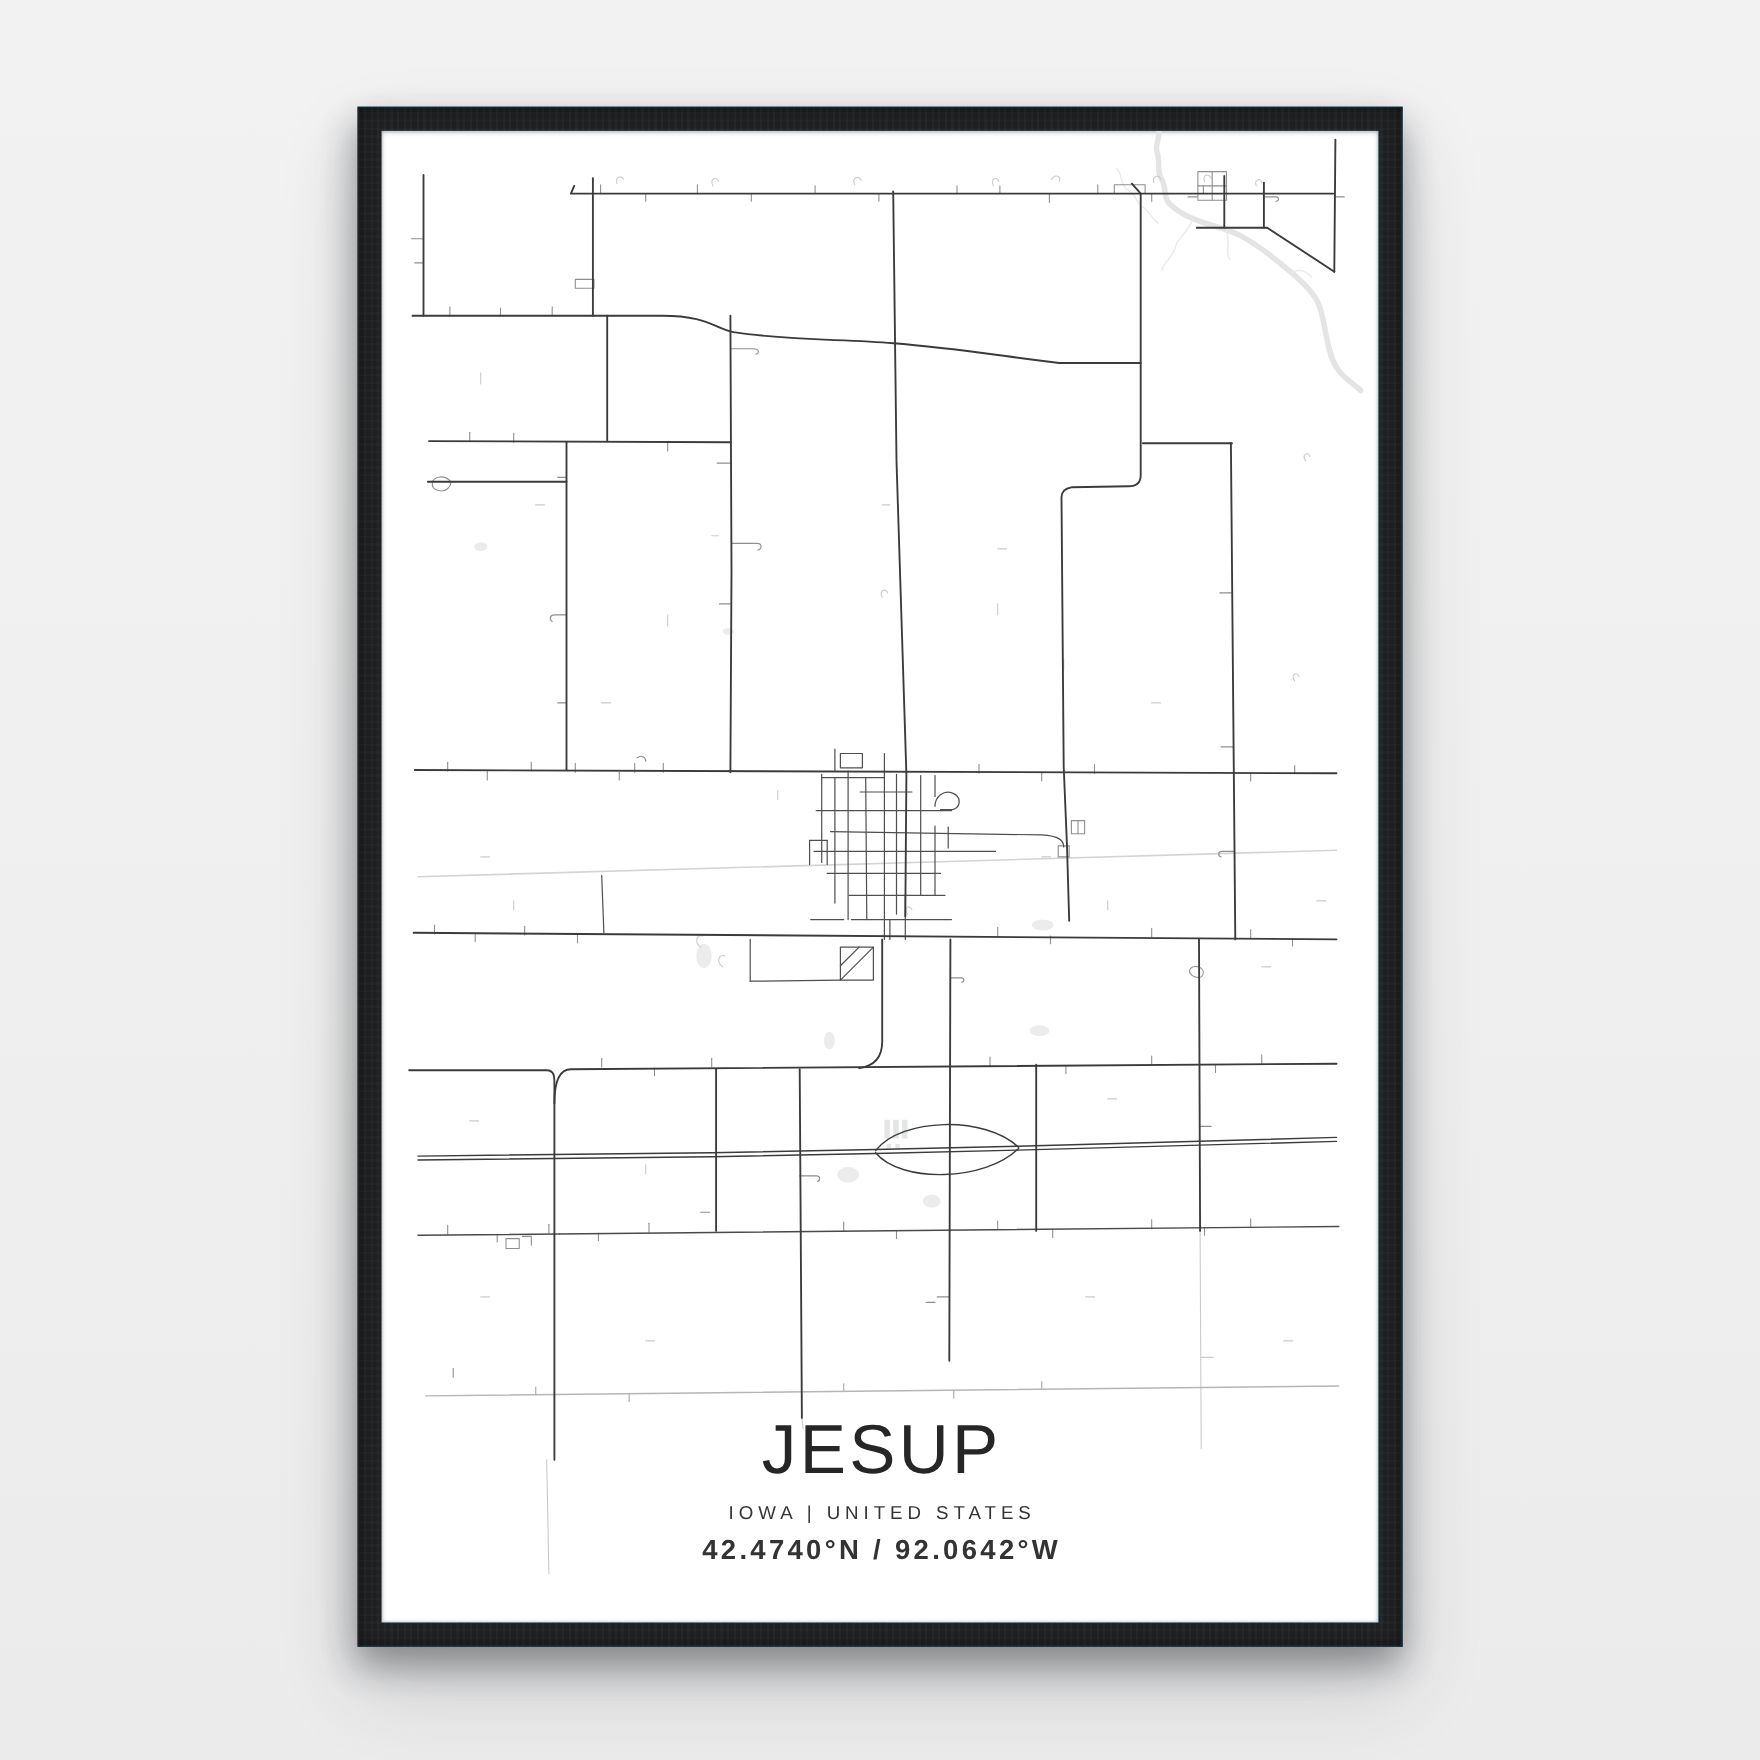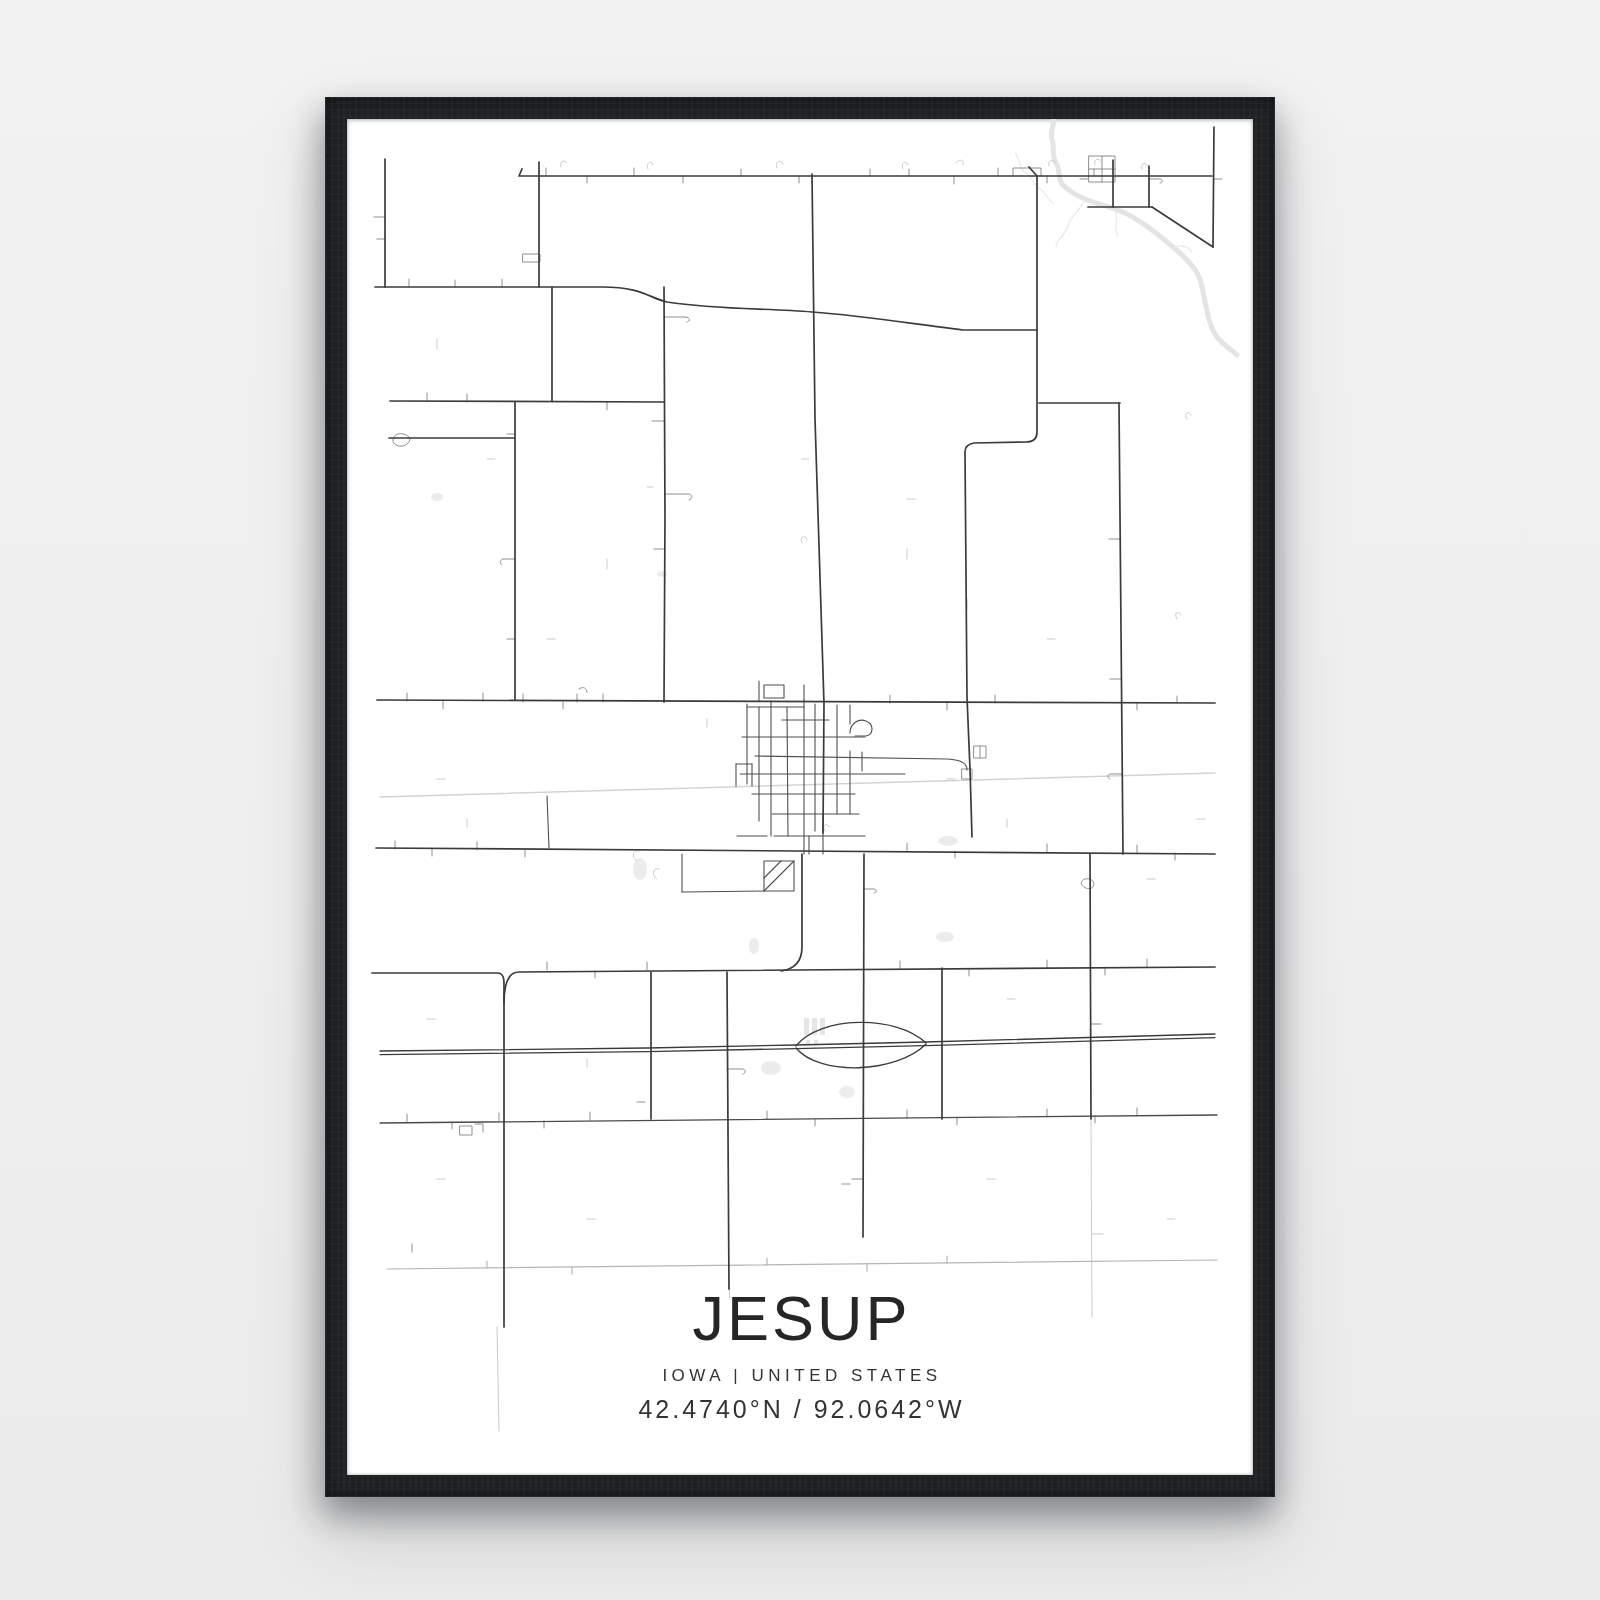--- a/index.html
+++ b/index.html
@@ -40,21 +40,21 @@
   }
   .city{
     font-size:63px;line-height:1;font-weight:400;color:#262626;
     letter-spacing:3px;margin:0 0 0 3px;
   }
   .region{
     font-size:17px;line-height:1;font-weight:400;color:#333;
     letter-spacing:4.5px;margin:17px 0 0 4px;
   }
   .coords{
-    font-size:25px;line-height:1;font-weight:400;color:#333;
+    font-size:25px;line-height:1;font-weight:700;color:#333;
     letter-spacing:3px;margin:13px 0 0 3px;
   }
 </style>
 </head>
 <body>
 
 <div class="frame">
   <div class="paper">
     <svg class="map-svg" xmlns="http://www.w3.org/2000/svg" preserveAspectRatio="xMidYMid meet" viewBox="0 0 906 1356">
         <g>

